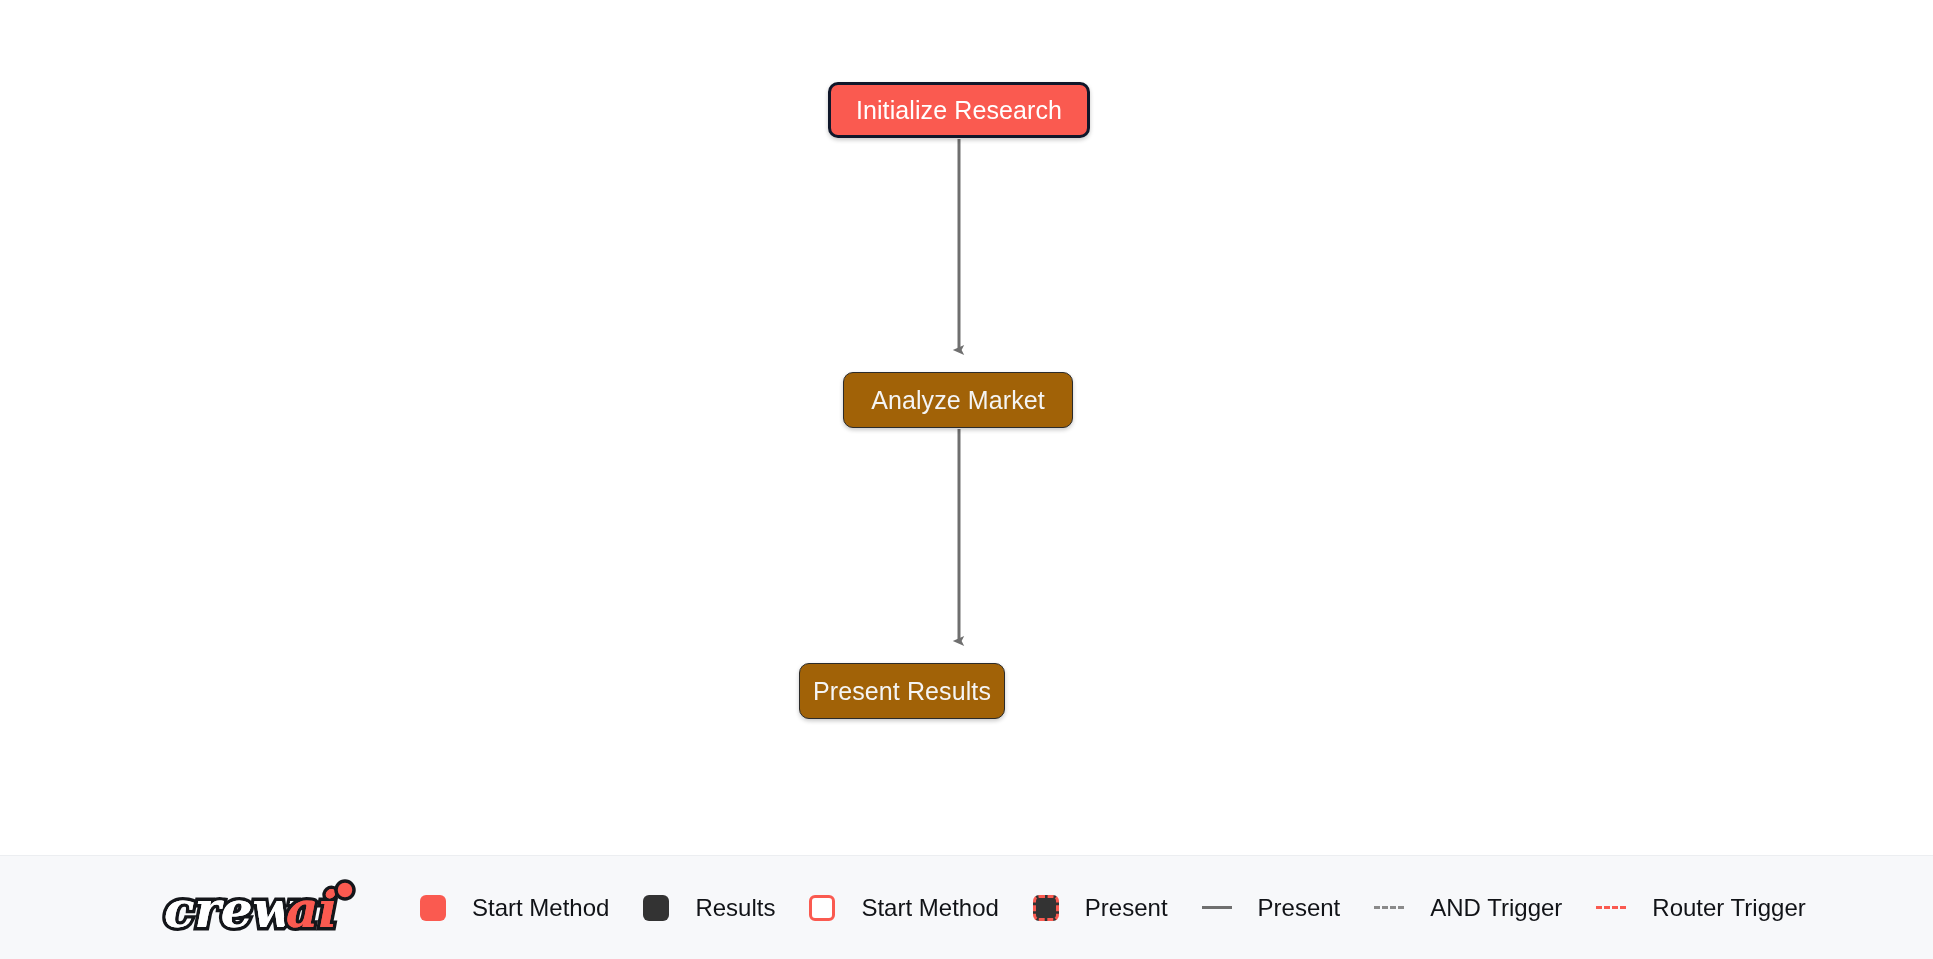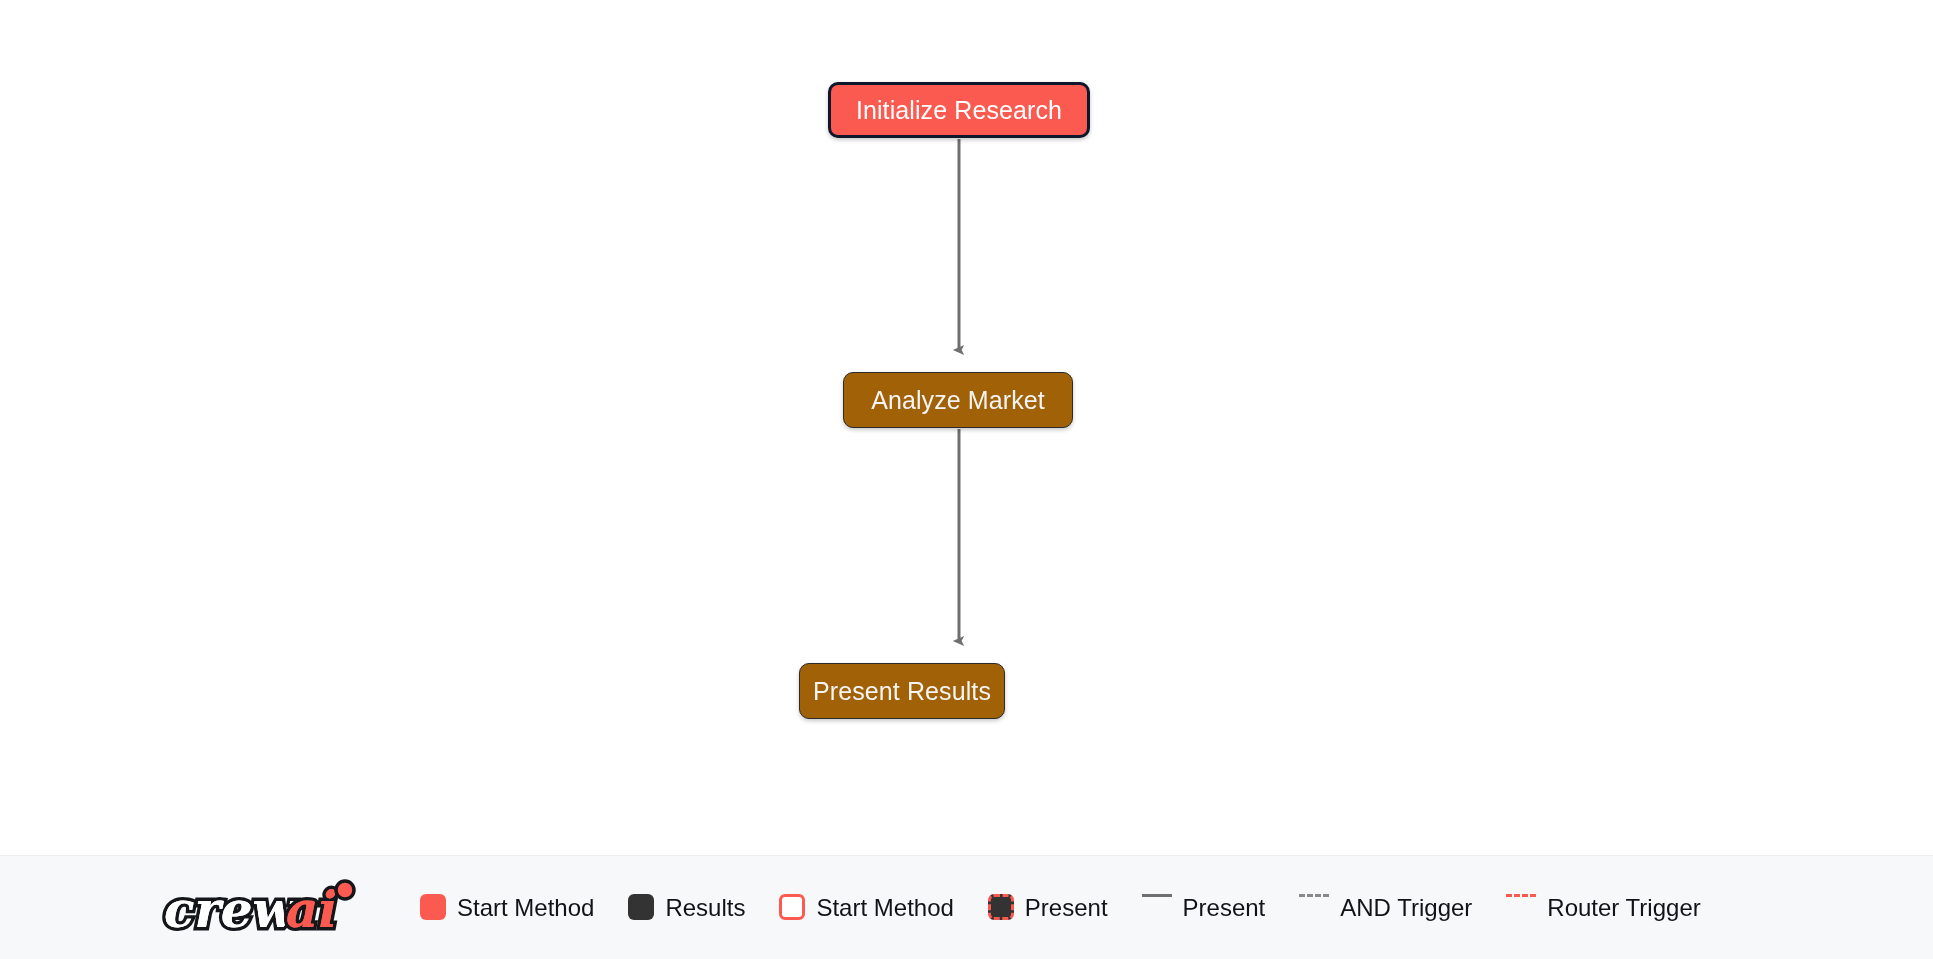--- a/index.html
+++ b/index.html
@@ -94,21 +94,22 @@
   }
 
   .legend-items {
     display: flex;
     align-items: center;
     gap: 34px;
   }
 
   .legend-item {
     display: flex;
-    gap: 11px;
+    align-items: center;
+    gap: 26px;
   }
 
   .legend-label {
     font-size: 24px;
     color: #111317;
     white-space: nowrap;
   }
 
   .sw {
     box-sizing: border-box;

